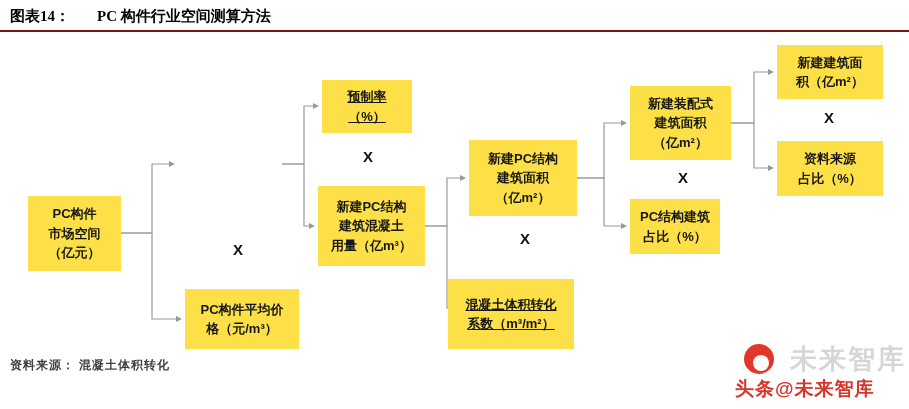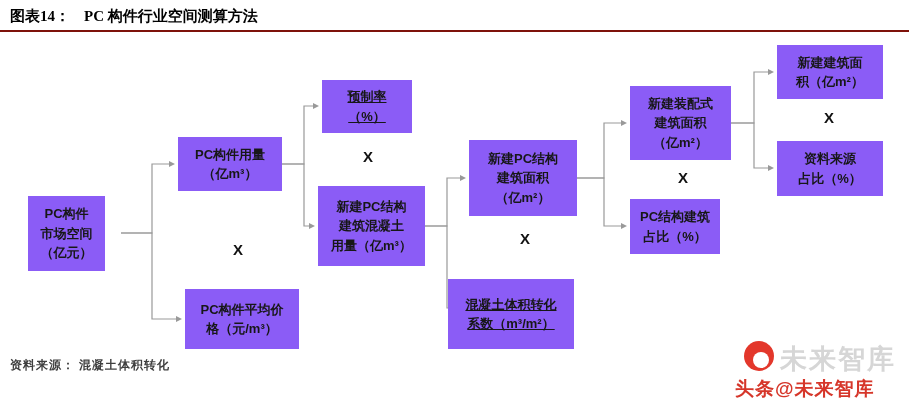--- a/index.html
+++ b/index.html
@@ -15,38 +15,38 @@
   .header {
     position: absolute;
     left: 10px;
     top: 7px;
     font-family: "Liberation Serif", serif;
     font-weight: bold;
     font-size: 15px;
     color: #000000;
     white-space: nowrap;
   }
-  .header .figure-label { margin-right: 14px; text-align: center; }
+  .header .figure-label { margin-right: 27px; text-align: center; }
   .title-rule {
     position: absolute;
     left: 0;
     top: 30px;
     width: 909px;
     height: 2px;
     background: #7e120a;
   }
   .connector-layer {
     position: absolute;
     left: 0; top: 0;
     width: 909px; height: 409px;
     pointer-events: none;
   }
   .box {
     position: absolute;
-    background: #8b5cf6;
+    background: #fde047;
     color: #171717;
     font-weight: bold;
     font-size: 13px;
     line-height: 1.5;
     display: flex;
     align-items: center;
     justify-content: center;
     text-align: center;
     white-space: pre-line;
     padding: 2px 4px;
@@ -65,22 +65,22 @@
     font-weight: bold;
     font-size: 12px;
     color: #3f3f3f;
     letter-spacing: 1px;
   }
   .brand-wrap {
     position: absolute;
     left: 744px;
     top: 341px;
     display: flex;
-    align-items: flex-start;
-    gap: 6px;
+    align-items: center;
+    gap: 16px;
   }
   .brand-logo {
     position: relative;
     width: 30px;
     height: 30px;
     border-radius: 50%;
     background: #e3372b;
     overflow: hidden;
   }
   .brand-logo::after {
@@ -134,25 +134,23 @@
       <path d="M282,164 H304 V226 H310" marker-end="url(#arrow)"></path>
       <path d="M425,226 H447 V178 H461" marker-end="url(#arrow)"></path>
       <path d="M425,226 H447 V308 H459" marker-end="url(#arrow)"></path>
       <path d="M577,178 H604 V123 H622" marker-end="url(#arrow)"></path>
       <path d="M577,178 H604 V226 H622" marker-end="url(#arrow)"></path>
       <path d="M731,123 H754 V72 H769" marker-end="url(#arrow)"></path>
       <path d="M731,123 H754 V168 H769" marker-end="url(#arrow)"></path>
     </g>
   </svg>
 
-  <div class="box" style="left:28px;  top:196px; width:77px;  height:75px;">PC构件
+  <div class="box" style="left:28px;  top:196px; width:93px;  height:75px;">PC构件
 市场空间
 （亿元）</div>
-  <div class="box" style="left:178px; top:137px; width:104px; height:54px;">PC构件用量
-（亿m³）</div>
   <div class="box" style="left:185px; top:289px; width:114px; height:60px;">PC构件平均价
 格（元/m³）</div>
   <div class="box" style="left:322px; top:80px;  width:90px;  height:53px;text-decoration:underline;">预制率
 （%）</div>
   <div class="box" style="left:318px; top:186px; width:107px; height:80px;">新建PC结构
 建筑混凝土
 用量（亿m³）</div>
   <div class="box" style="left:469px; top:140px; width:108px; height:76px;">新建PC结构
 建筑面积
 （亿m²）</div>

